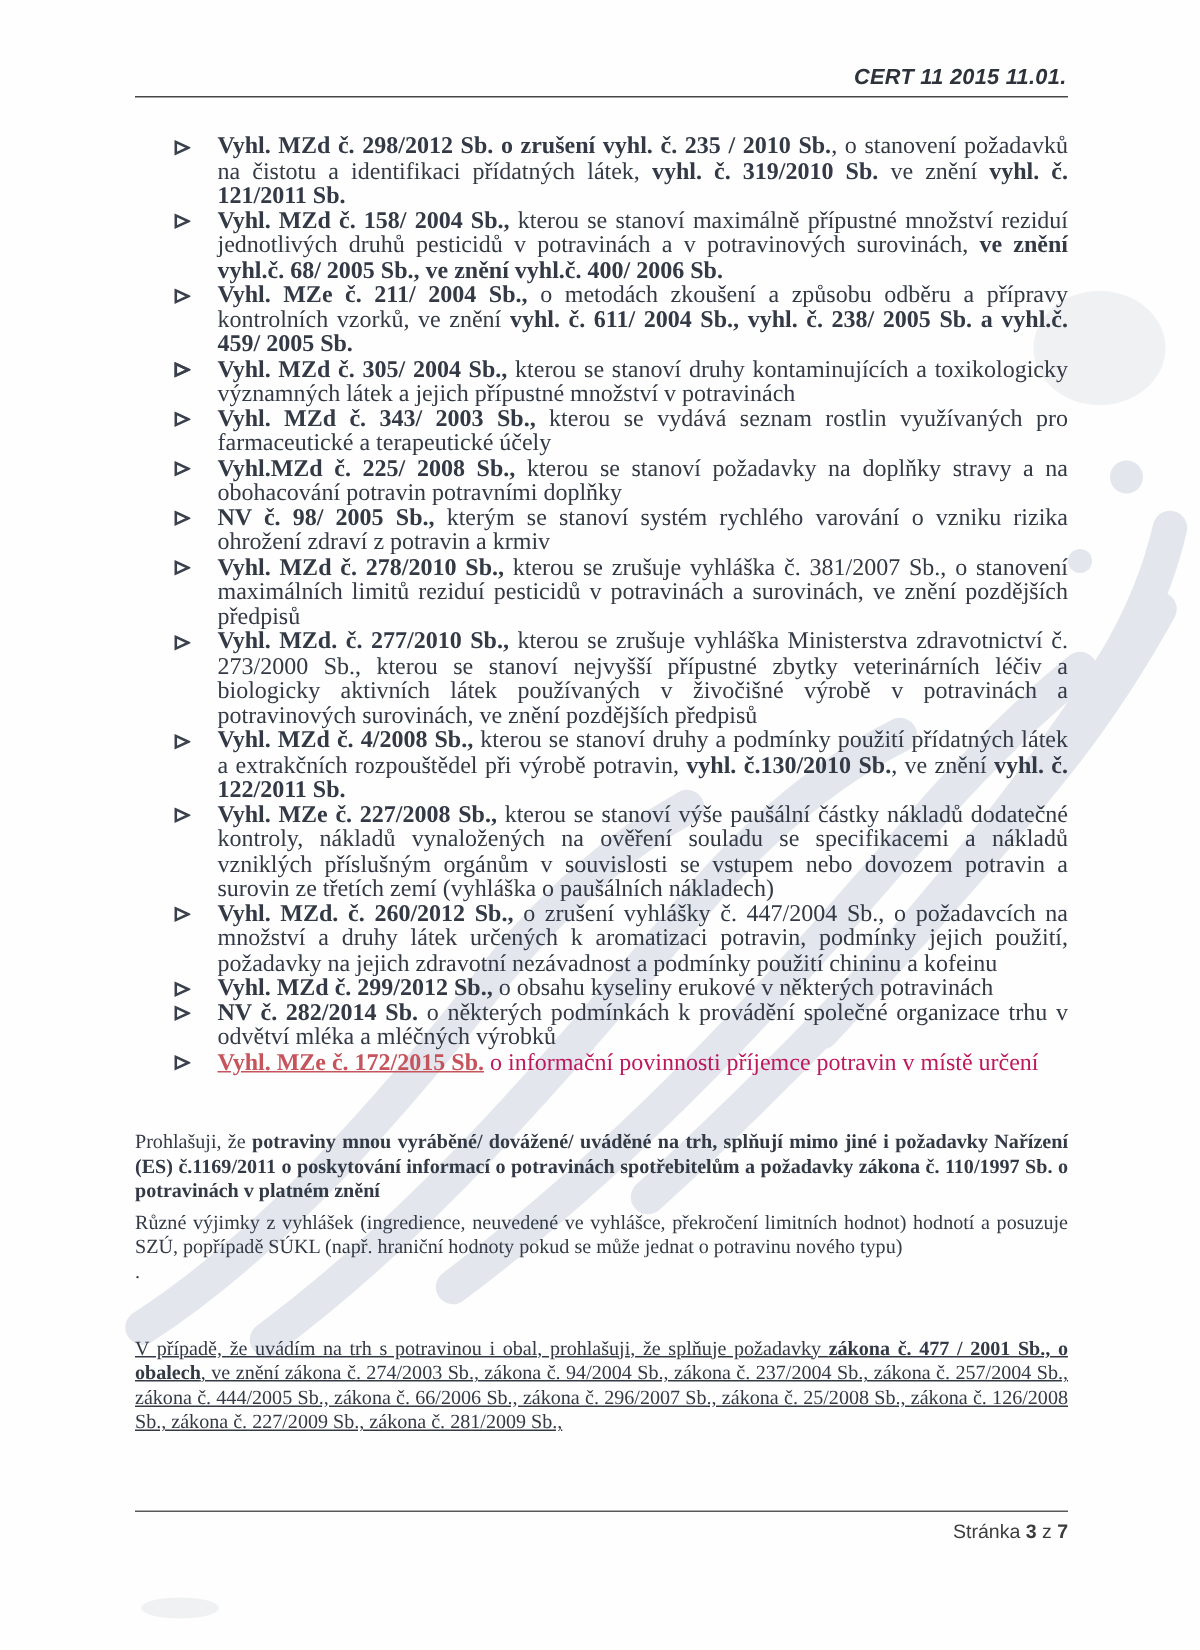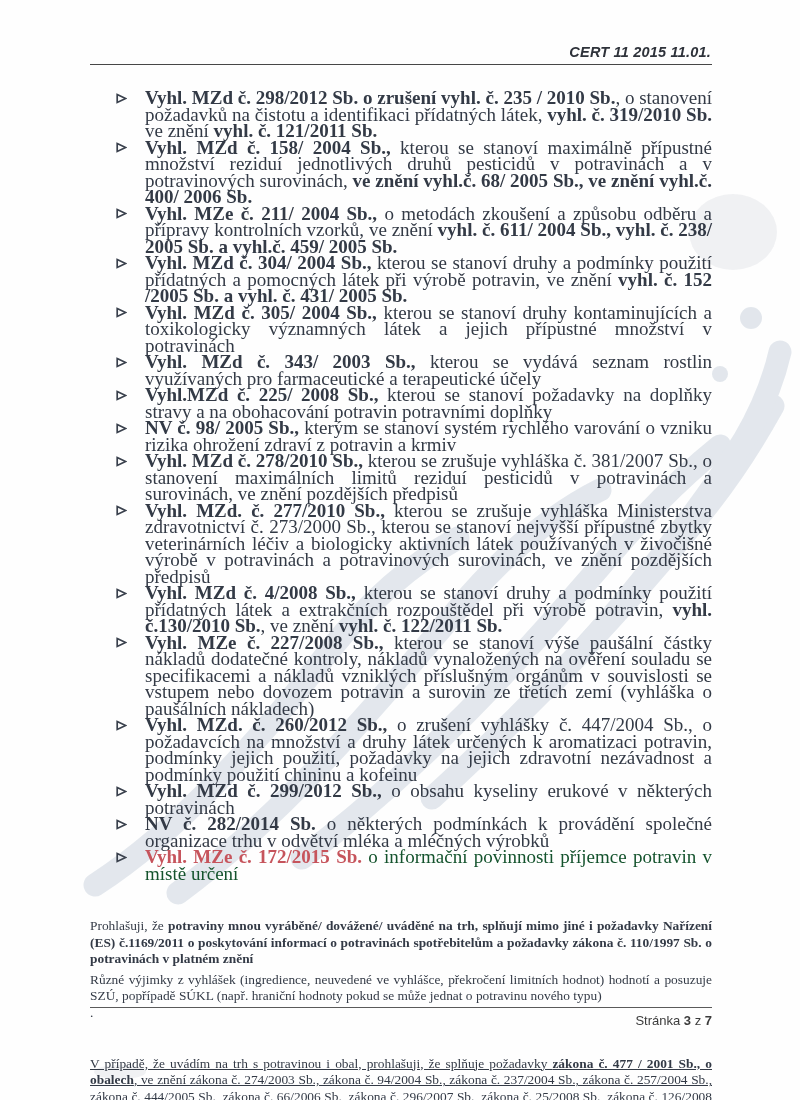--- a/index.html
+++ b/index.html
@@ -7,21 +7,21 @@
     position:relative;width:800px;height:1100px;background:#fefefe;
     font-family:"Liberation Serif","DejaVu Serif",serif;color:#333a46;overflow:hidden;
   }
   .watermark{position:absolute;left:0;top:0;width:800px;height:1100px;pointer-events:none;}
   .content{position:absolute;left:90px;top:44px;width:622px;z-index:1;}
   .hdr{
     text-align:right;font-family:"Liberation Sans","DejaVu Sans",sans-serif;
     font-style:italic;font-weight:700;font-size:14.5px;color:#2e323a;letter-spacing:.2px;padding-right:1px;
   }
   .hdr-rule{border:none;border-top:1.7px solid #474747;margin:4px 0 0 0;}
-  .list{margin-top:25px;font-size:19px;line-height:16.5px;text-align:justify;}
+  .list{margin-top:25px;font-size:16px;line-height:16.5px;text-align:justify;}
   .item{position:relative;padding-left:55px;}
   .bullet{position:absolute;left:26px;top:2.5px;width:11px;height:11px;}
   .bullet svg{display:block;}
   .b{font-weight:700;}
   .paras{margin-top:36px;font-size:13.4px;line-height:16.6px;text-align:justify;}
   .para{margin-top:4px;}
   .para.p0{margin-top:12px;}
   .para.p2{margin-top:0;}
   .para.p3{margin-top:0;}
   .para.p4{margin-top:34px;text-decoration:underline;}
@@ -70,21 +70,21 @@
           </span><span class="itext"><span class="b">Vyhl. MZd č. 158/ 2004 Sb.,</span><span> kterou se stanoví maximálně přípustné množství reziduí jednotlivých druhů pesticidů v potravinách a v potravinových surovinách, </span><span class="b">ve znění vyhl.č. 68/ 2005 Sb., ve znění vyhl.č. 400/ 2006 Sb.</span></span></div>
         <div class="item"><span class="bullet">
             <svg width="11" height="11" viewBox="0 0 11 11">
               <path d="M1.2 1.6 L9.6 5.5 L1.2 9.4 Z" fill="none" stroke="#3a414d" stroke-width="1.7" stroke-linejoin="miter"></path>
             </svg>
           </span><span class="itext"><span class="b">Vyhl. MZe č. 211/ 2004 Sb.,</span><span> o metodách zkoušení a způsobu odběru a přípravy kontrolních vzorků, ve znění </span><span class="b">vyhl. č. 611/ 2004 Sb., vyhl. č. 238/ 2005 Sb. a vyhl.č. 459/ 2005 Sb.</span></span></div>
         <div class="item"><span class="bullet">
             <svg width="11" height="11" viewBox="0 0 11 11">
               <path d="M1.2 1.6 L9.6 5.5 L1.2 9.4 Z" fill="none" stroke="#3a414d" stroke-width="1.7" stroke-linejoin="miter"></path>
             </svg>
-          </span><span class="itext"><span class="b">Vyhl. MZd č. 304/ 2004 Sb.,</span><span> kterou se stanoví druhy a podmínky použití přídatných a pomocných látek při výrobě potravin, ve znění </span><span class="b">vyhl. č. 152 /2005 Sb. a vyhl. č. 431/ 2005 Sb.</span></span></div>
+          </span></div>
         <div class="item"><span class="bullet">
             <svg width="11" height="11" viewBox="0 0 11 11">
               <path d="M1.2 1.6 L9.6 5.5 L1.2 9.4 Z" fill="none" stroke="#3a414d" stroke-width="1.7" stroke-linejoin="miter"></path>
             </svg>
           </span><span class="itext"><span class="b">Vyhl. MZd č. 305/ 2004 Sb.,</span><span> kterou se stanoví druhy kontaminujících a toxikologicky významných látek a jejich přípustné množství v potravinách</span></span></div>
         <div class="item"><span class="bullet">
             <svg width="11" height="11" viewBox="0 0 11 11">
               <path d="M1.2 1.6 L9.6 5.5 L1.2 9.4 Z" fill="none" stroke="#3a414d" stroke-width="1.7" stroke-linejoin="miter"></path>
             </svg>
           </span><span class="itext"><span class="b">Vyhl. MZd č. 343/ 2003 Sb.,</span><span> kterou se vydává seznam rostlin využívaných pro farmaceutické a terapeutické účely</span></span></div>
@@ -130,21 +130,21 @@
           </span><span class="itext"><span class="b">Vyhl. MZd č. 299/2012 Sb.,</span><span> o obsahu kyseliny erukové v některých potravinách</span></span></div>
         <div class="item"><span class="bullet">
             <svg width="11" height="11" viewBox="0 0 11 11">
               <path d="M1.2 1.6 L9.6 5.5 L1.2 9.4 Z" fill="none" stroke="#3a414d" stroke-width="1.7" stroke-linejoin="miter"></path>
             </svg>
           </span><span class="itext"><span class="b">NV č. 282/2014 Sb.</span><span> o některých podmínkách k provádění společné organizace trhu v odvětví mléka a mléčných výrobků</span></span></div>
         <div class="item"><span class="bullet">
             <svg width="11" height="11" viewBox="0 0 11 11">
               <path d="M1.2 1.6 L9.6 5.5 L1.2 9.4 Z" fill="none" stroke="#3a414d" stroke-width="1.7" stroke-linejoin="miter"></path>
             </svg>
-          </span><span class="itext"><span class="b" style="color: rgb(198, 84, 92);">Vyhl. MZe č. 172/2015 Sb.</span><span style="color: #14532d;"> o informační povinnosti příjemce potravin v místě určení</span></span></div>
+          </span><span class="itext"><span class="b" style="color: rgb(198, 84, 92); text-decoration: underline;">Vyhl. MZe č. 172/2015 Sb.</span><span style="color: #be185d;"> o informační povinnosti příjemce potravin v místě určení</span></span></div>
       </div>
 
     <div class="paras">
         <div class="para p0"><span>Prohlašuji, že </span><span class="b">potraviny mnou vyráběné/ dovážené/ uváděné na trh, splňují mimo jiné i požadavky Nařízení (ES) č.1169/2011 o poskytování informací o potravinách spotřebitelům a požadavky zákona č. 110/1997 Sb. o potravinách v platném znění</span></div>
         <div class="para p1"><span>Různé výjimky z vyhlášek (ingredience, neuvedené ve vyhlášce, překročení limitních hodnot) hodnotí a posuzuje SZÚ, popřípadě SÚKL (např. hraniční hodnoty pokud se může jednat o potravinu nového typu)</span></div>
         <div class="para p2"><span>.</span></div>
         <div class="para p4"><span>V případě, že uvádím na trh s potravinou i obal, prohlašuji, že splňuje požadavky </span><span class="b">zákona č. 477 / 2001 Sb., o obalech</span><span>, ve znění zákona č. 274/2003 Sb., zákona č. 94/2004 Sb., zákona č. 237/2004 Sb., zákona č. 257/2004 Sb., zákona č. 444/2005 Sb., zákona č. 66/2006 Sb., zákona č. 296/2007 Sb., zákona č. 25/2008 Sb., zákona č. 126/2008 Sb., zákona č. 227/2009 Sb., zákona č. 281/2009 Sb.,</span></div>
       </div>
   </div>
 

